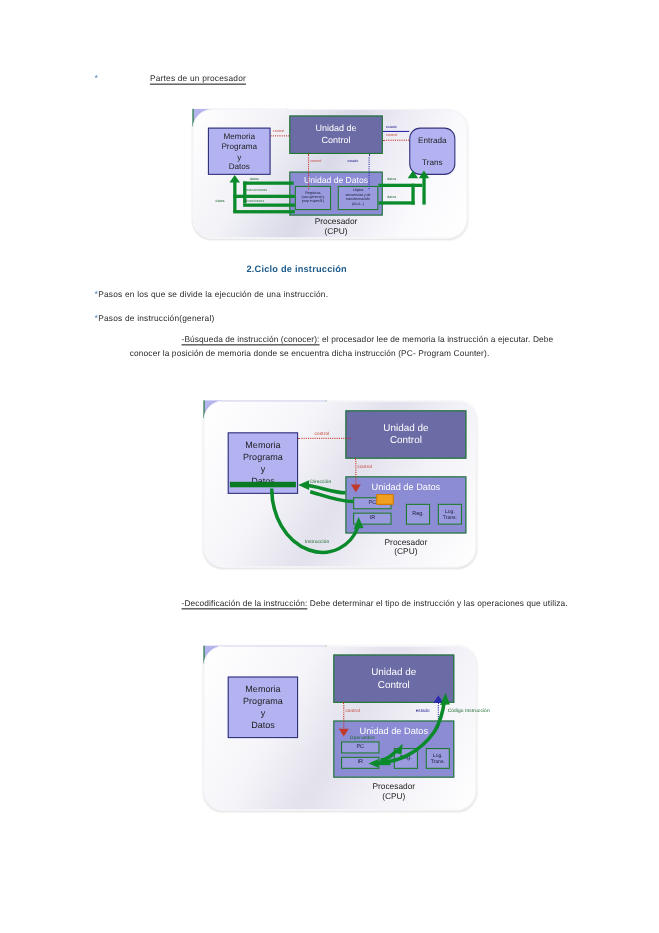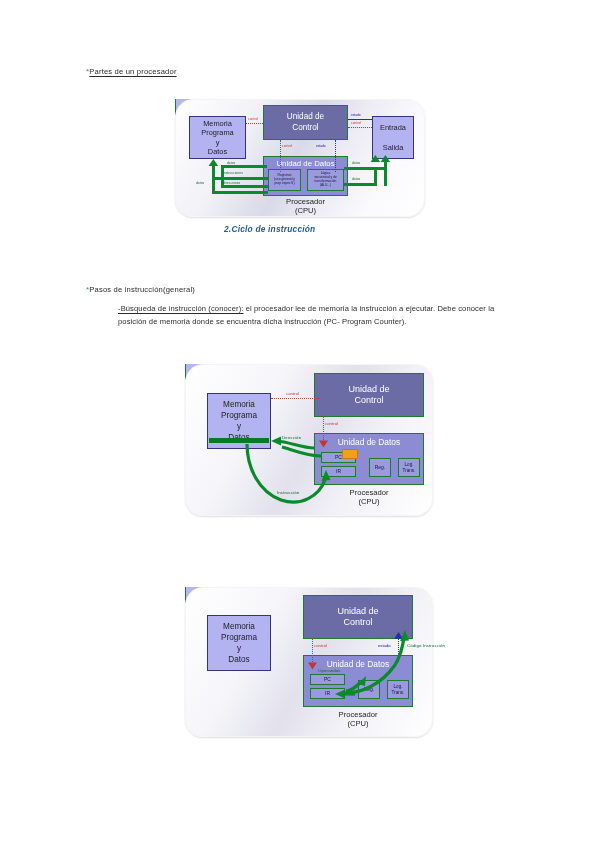--- a/index.html
+++ b/index.html
@@ -14,21 +14,21 @@
 
   
   .bullet{
     position:absolute;
     font-size:7.6px;
     line-height:12.4px;
     color:#2a2a2a;
     letter-spacing:.18px;
   }
   .star{color:#4a7fb5;font-size:8px;}
-  .u{text-decoration:underline;text-underline-offset:1.5px;}
+  .u{text-decoration:underline;text-underline-offset:1.5px;margin-left:47px;}
   .heading{
     position:absolute;
     font-size:8.4px;
     font-weight:bold;
     color:#1f5c8b;
     letter-spacing:.2px;
   }
   .para{
     position:absolute;
     font-size:7.6px;
@@ -136,23 +136,23 @@
       <span>(uso general y</span>
       <span>prop específ.)</span>
     </div>
     <div class="box inner2" style="left:132px;top:70px;width:37px;height:22px;flex-direction:column;">
       <span>Lógica</span>
       <span>secuencial y de</span>
       <span>transformación</span>
       <span>(ALU...)</span>
     </div>
 
-    <div class="box mem" style="left:197px;top:17px;width:42px;height:43px;flex-direction:column;justify-content:space-around;">
+    <div class="box mem" style="left:197px;top:17px;width:42px;height:43px;flex-direction:column;justify-content:space-around;border-radius:10px;">
       <span>Entrada</span>
-      <span>Salida</span>
+      <span>Trans</span>
     </div>
 
     <div class="cpu" style="left:88px;top:98px;width:85px;">
       <div>Procesador</div>
       <div>(CPU)</div>
     </div>
 
     <div class="hdot" style="left:71px;top:24px;width:17px;"></div>
     <div class="lbl-red" style="left:73px;top:18px;">control</div>
 
@@ -188,22 +188,25 @@
     <svg style="left:195px;top:56px;width:12px;height:10px;">
       <polygon points="5.4,0 0.6,7 10.2,7" fill="#0a8a2a"></polygon>
     </svg>
     <svg style="left:205px;top:56px;width:12px;height:10px;">
       <polygon points="5.4,0 0.6,7 10.2,7" fill="#0a8a2a"></polygon>
     </svg>
     <div class="lbl-grn" style="left:177px;top:62px;">datos</div>
     <div class="lbl-grn" style="left:177px;top:78px;">datos</div>
   </div>
 
-  <div class="heading" style="left:224px;top:224px;font-style:italic;">2.Ciclo de instrucción</div>
-
+  <div class="heading" style="left:224px;top:239px;">2.Ciclo de instrucción</div>
+
+  <div class="bullet" style="left:86px;top:262px;">
+    <span class="star">*</span><span>Pasos en los que se divide la ejecución de una instrucción.</span>
+  </div>
   <div class="bullet" style="left:86px;top:284px;">
     <span class="star">*</span><span>Pasos de instrucción(general)</span>
   </div>
 
   <div class="para" style="left:118px;top:302px;width:405px;">
     <span class="u">-Búsqueda de instrucción (conocer):</span><span> el procesador lee de memoria la instrucción a ejecutar. Debe conocer la posición de memoria donde se encuentra dicha instrucción (PC- Program Counter).</span>
   </div>
 
   <div class="diagram" style="left:185px;top:364px;width:248px;height:152px;">
     <div class="shell plain"></div>
@@ -258,20 +261,23 @@
       <path d="M136,92 C122,92 108,86 97,83" stroke="#0a8a2a" stroke-width="3.2" fill="none"></path>
       <path d="M129,84 C118,84 104,78 92,77" stroke="#0a8a2a" stroke-width="3.2" fill="none"></path>
       <polygon points="86,77 96,72.5 96,81.5" fill="#0a8a2a"></polygon>
       <path d="M62,80 C62,104 74,128 96,136 C116,143 134,132 140,116" stroke="#0a8a2a" stroke-width="3.2" fill="none"></path>
       <polygon points="141,106 136.5,117 145.5,116" fill="#0a8a2a"></polygon>
     </svg>
     <div class="lbl-grn m" style="left:97px;top:71px;">Dirección</div>
     <div class="lbl-grn m" style="left:92px;top:126px;">Instrucción</div>
   </div>
 
+  <div class="para" style="left:118px;top:542px;width:405px;">
+    <span class="u">-Decodificación de la instrucción:</span><span> Debe determinar el tipo de instrucción y las operaciones que utiliza.</span>
+  </div>
 
   <div class="diagram" style="left:185px;top:587px;width:248px;height:150px;">
     <div class="shell plain"></div>
 
     <div class="box mem" style="left:22px;top:28px;width:64px;height:56px;flex-direction:column;font-size:8.2px;line-height:11px;">
       <span>Memoria</span>
       <span>Programa</span>
       <span>y</span>
       <span>Datos</span>
     </div>

